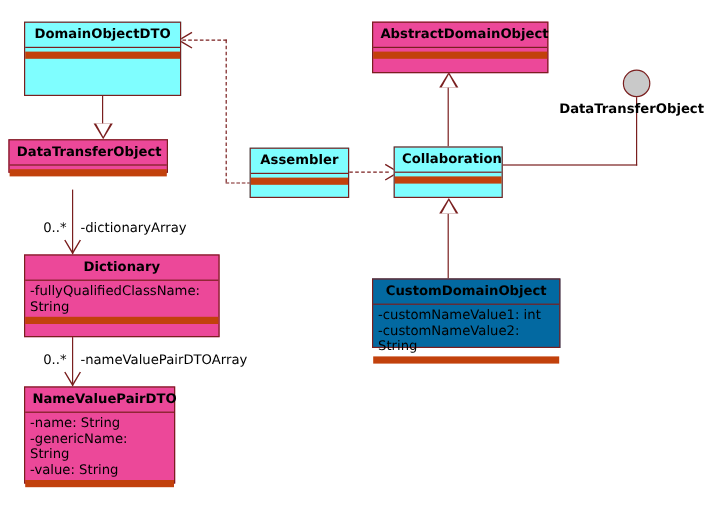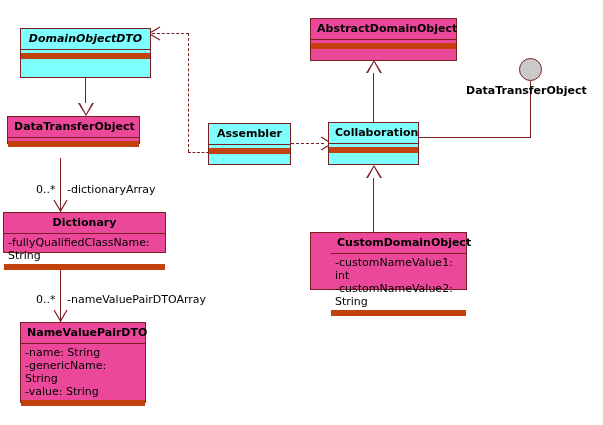--- a/index.html
+++ b/index.html
@@ -48,21 +48,21 @@
   .uml-class .ops {
     box-sizing: border-box;
     font-size: 11px;
     line-height: 13px;
     color: #000000;
     padding: 0;
     min-height: 9px;
   }
   .grey  { background: #ec4899; }
   .cyan  { background: #7ffeff; }
-  .yellow{ background: #ec4899; padding-left: 20px; }
+  .yellow{ background: #0369a1; }
 
   .edge {
     position: absolute;
     background: #7a1f1f;
     z-index: 2;
   }
   .edge.h { height: 1px; }
   .edge.v { width: 1px; }
 
   .dash-h {
@@ -186,33 +186,33 @@
 
   <div class="edge v" style="left:373px; top:72px; height:50px;"></div>
   <div class="tri-up" style="left:366px; top:60px;"></div>
 
   <div class="edge v" style="left:373px; top:178px; height:54px;"></div>
   <div class="tri-up" style="left:366px; top:165px;"></div>
 
   <div class="edge h" style="left:418px; top:137px; width:113px;"></div>
   <div class="edge v" style="left:530px; top:81px; height:57px;"></div>
 
-  <div class="uml-class cyan" style="left:20px; top:28px; width:131px; height:50px;font-style:italic;">
+  <div class="uml-class cyan" style="left:20px; top:18px; width:131px; height:62px;">
     <div class="title">DomainObjectDTO</div>
     <div class="attrs empty"></div>
     <div class="ops"></div>
   </div>
 
   <div class="uml-class grey" style="left:7px; top:116px; width:133px; height:28px;">
     <div class="title">DataTransferObject</div>
     <div class="attrs empty"></div>
     <div class="ops"></div>
   </div>
 
-  <div class="uml-class grey" style="left:3px; top:212px; width:163px; height:41px;">
+  <div class="uml-class grey" style="left:20px; top:212px; width:163px; height:69px;">
     <div class="title">Dictionary</div>
     <div class="attrs">
       <div>-fullyQualifiedClassName: String</div>
     </div>
     <div class="ops"></div>
   </div>
 
   <div class="uml-class cyan" style="left:208px; top:123px; width:83px; height:42px;">
     <div class="title">Assembler</div>
     <div class="attrs empty"></div>

